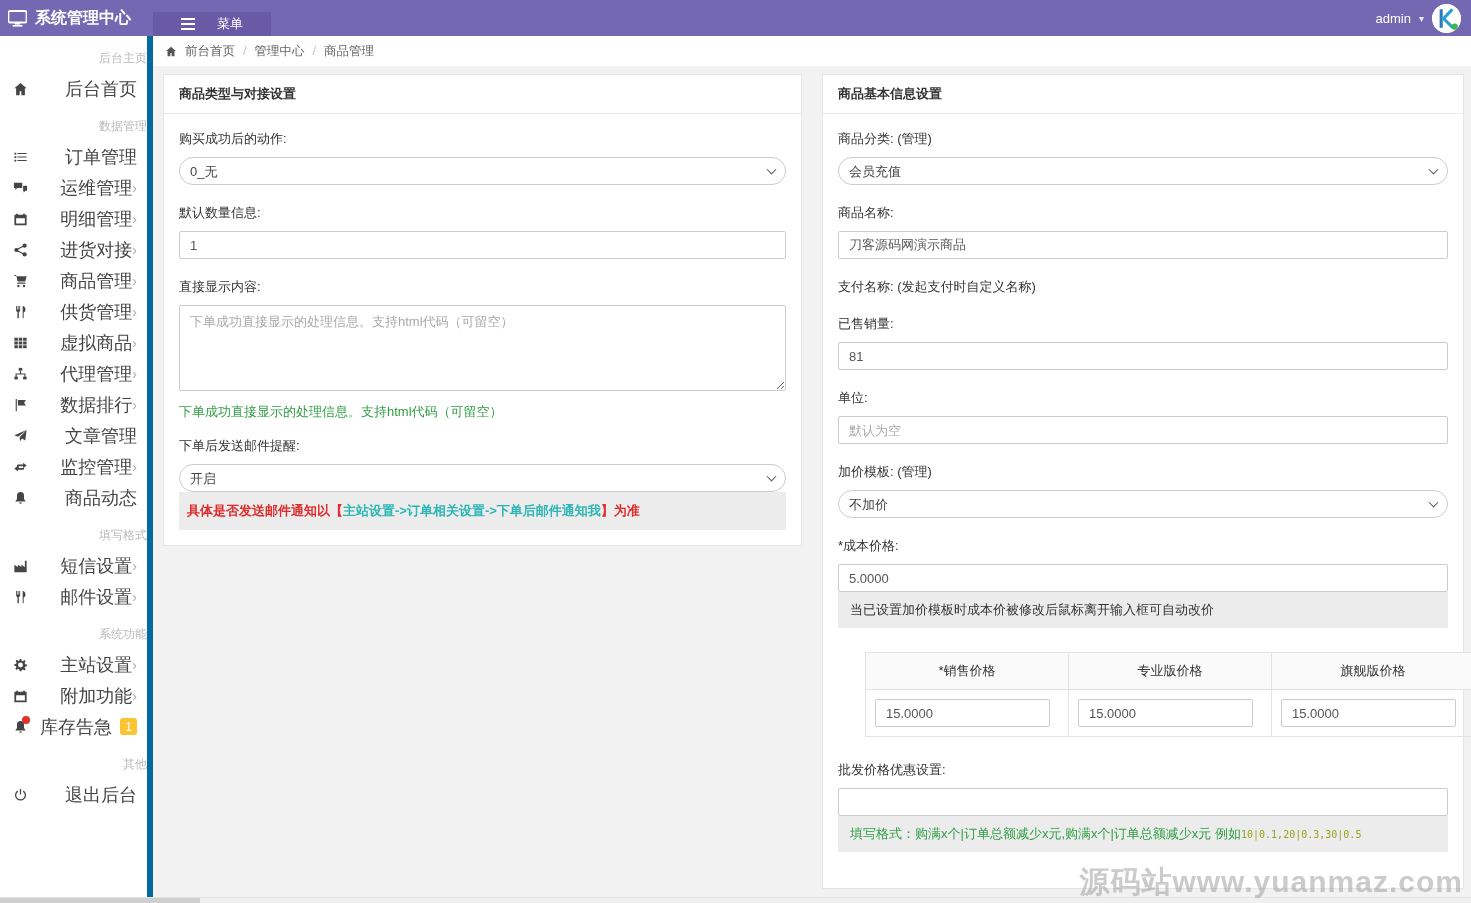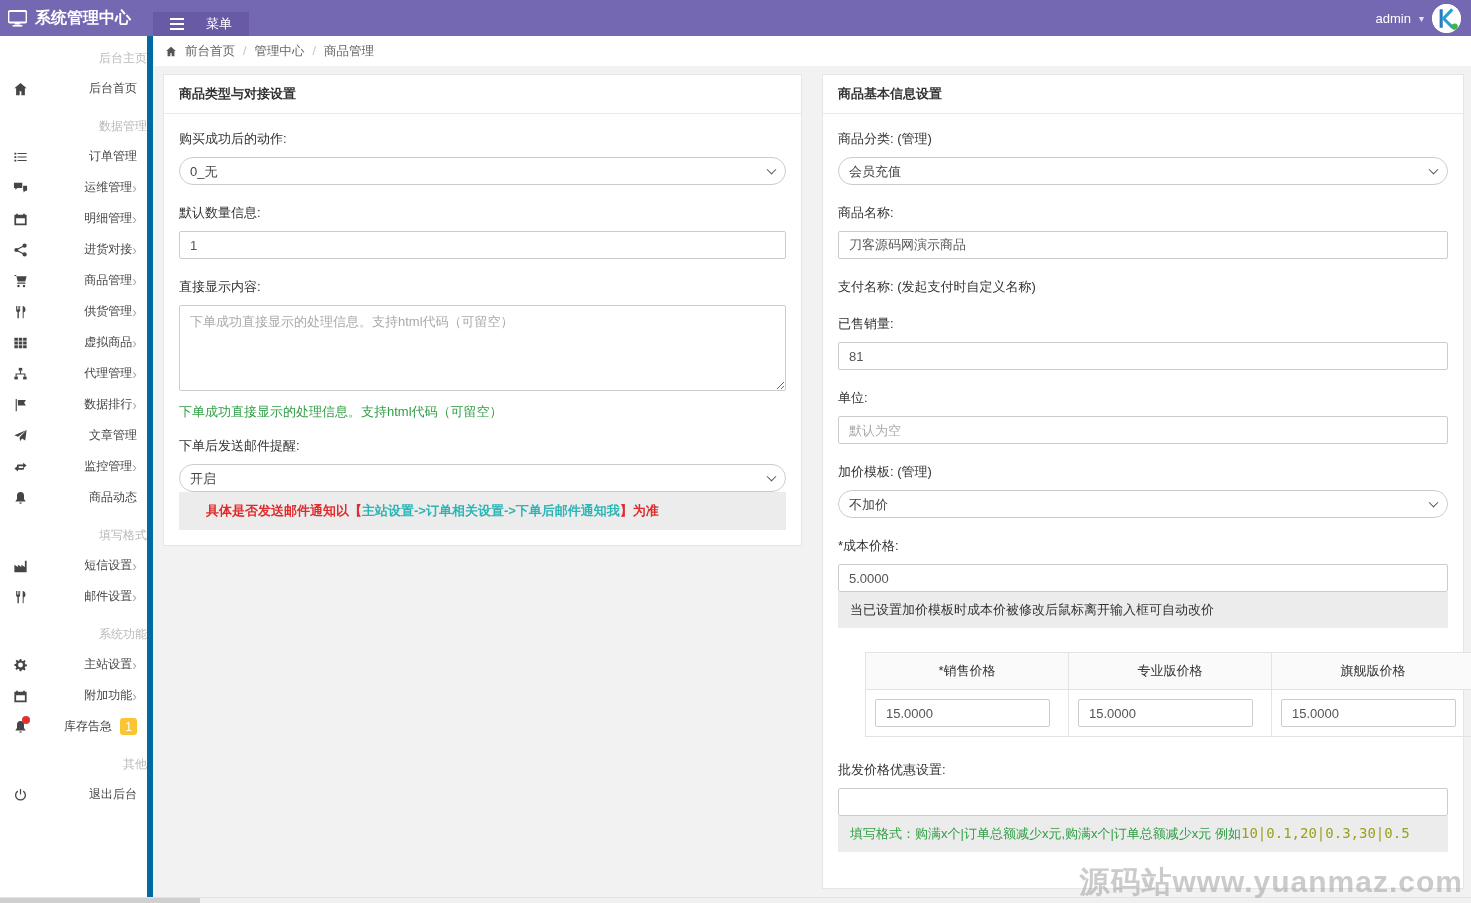--- a/index.html
+++ b/index.html
@@ -2,33 +2,33 @@
 <html><head>
 <meta charset="utf-8">
 <style>
   * { margin:0; padding:0; box-sizing:border-box; }
   html,body { width:1471px; height:903px; overflow:hidden; font-family:"Liberation Sans","DejaVu Sans",sans-serif; background:#fff; }
   body { position:relative; font-size:13px; color:#333; }
 
   
   .topbar { position:absolute; top:0; left:0; right:0; height:36px; background:#7568b2; display:flex; align-items:stretch; z-index:30; }
   .brand { width:153px; display:flex; align-items:center; gap:8px; padding-left:8px; color:#fff; font-weight:bold; font-size:16px; }
-  .menu-btn { width:96px; background:#685aa5; color:#fff; display:flex; align-items:center; justify-content:center; gap:22px; font-size:13px; cursor:pointer;margin-top:12px; }
+  .menu-btn { width:118px; background:#685aa5; color:#fff; display:flex; align-items:center; justify-content:center; gap:22px; font-size:13px; cursor:pointer;margin-top:12px; }
   .top-spacer { flex:1; }
   .userbox { display:flex; align-items:center; gap:8px; padding-right:10px; color:#fff; font-size:13px; }
   .caret { font-size:10px; color:#e8e4f5; }
   .avatar { width:29px; height:29px; border-radius:50%; background:#fff; overflow:hidden; display:flex; align-items:center; justify-content:center; }
 
   
   .sidebar { position:absolute; top:36px; left:0; width:153px; bottom:6px; background:#fff; border-right:6px solid #0369a1; overflow:hidden;text-align:right; }
   .side-sec { padding:14px 0 6px 15px; font-size:12px; color:#b9b9b9; }
   .side-item { height:31px; display:flex; align-items:center; padding:0 10px 0 12px; cursor:pointer; color:#444; position:relative; }
   .side-item .sicon { width:17px; height:16px; display:inline-flex; align-items:center; justify-content:center; margin-right:10px; flex:0 0 17px; }
   .side-item .sicon svg { fill:#454545; }
-  .side-item .slabel { flex:1; font-size:12px; }
+  .side-item .slabel { flex:1; font-size:18px; }
   .side-item .chev { color:#a9a9a9; font-size:14px; line-height:1; }
   .side-item .reddot { position:absolute; left:22px; top:5px; width:8px; height:8px; border-radius:50%; background:#e03030; }
   .side-badge { background:#fbc531; color:#fff; font-size:12px; min-width:17px; height:17px; border-radius:3px; display:inline-flex; align-items:center; justify-content:center; margin-left:8px; padding:0 3px; }
 
   
   .main { position:absolute; left:153px; top:36px; right:0; bottom:0; display:flex; flex-direction:column; }
   .breadcrumb { height:30px; background:#fff; display:flex; align-items:center; gap:8px; padding-left:12px; font-size:12.5px; color:#666; flex:0 0 30px; }
   .breadcrumb .bsep { color:#c4c4c4; }
   .breadcrumb .bicon svg { fill:#555; }
   .content { flex:1; background:#f2f2f2; overflow:hidden; padding:8px 7px 0 10px; display:flex; gap:20px; align-items:flex-start; }
@@ -45,22 +45,22 @@
   .tinput, .tarea { width:100%; border:1px solid #ccc; border-radius:2px; font-size:13px; color:#555; background:#fff; font-family:"Liberation Sans","DejaVu Sans",sans-serif; }
   .tinput { height:28px; padding:0 10px; }
   .tinput::placeholder, .tarea::placeholder { color:#a9a9a9; }
   .tarea { height:86px; padding:7px 10px; resize:vertical; }
   .fakeselect { position:relative; height:28px; border:1px solid #ccc; border-radius:14px; background:#fff; display:flex; align-items:center; padding:2px 24px 0 10px; color:#444; cursor:pointer; }
   .fakeselect .chevron { position:absolute; right:10px; top:50%; width:7px; height:7px; border-right:1.6px solid #555; border-bottom:1.6px solid #555; transform:translateY(-70%) rotate(45deg); }
 
   .hintbox { background:#ececec; padding:9px 12px; font-size:13px; color:#333; }
   .green-note { color:#2f9e44; font-size:13px; margin-top:9px; }
   .green-hintbox { background:#ececec; padding:9px 12px; font-size:13px; color:#2f9e44; }
-  .green-hintbox .code { color:#9aa11c; font-family:"DejaVu Sans Mono","Liberation Mono",monospace; font-size:14px; }
-  .notice-red { background:#ececec; padding:10px 27px; font-size:13px; color:#df2b2b; font-weight:bold; }
+  .green-hintbox .code { color:#9aa11c; font-family:"DejaVu Sans Mono","Liberation Mono",monospace; font-size:10px; }
+  .notice-red { background:#ececec; padding:10px 8px; font-size:13px; color:#df2b2b; font-weight:bold; }
   .notice-red .tlink { color:#2bb5b5; cursor:pointer; }
 
   table.ptable { width:100%; border-collapse:collapse; table-layout:fixed; }
   table.ptable th, table.ptable td { border:1px solid #e3e3e3; font-size:13px; font-weight:normal; color:#333; text-align:center; }
   table.ptable th { padding:9px 6px; background:#fafafa; }
   table.ptable td { padding:9px 9px; }
   table.ptable td .tinput { width:95%; float:left; }
 
   .watermark { position:fixed; right:8px; bottom:0px; font-size:30px; font-weight:bold; color:#a0a0a0; opacity:.55; letter-spacing:1px; z-index:60; pointer-events:none; white-space:nowrap; }
 

